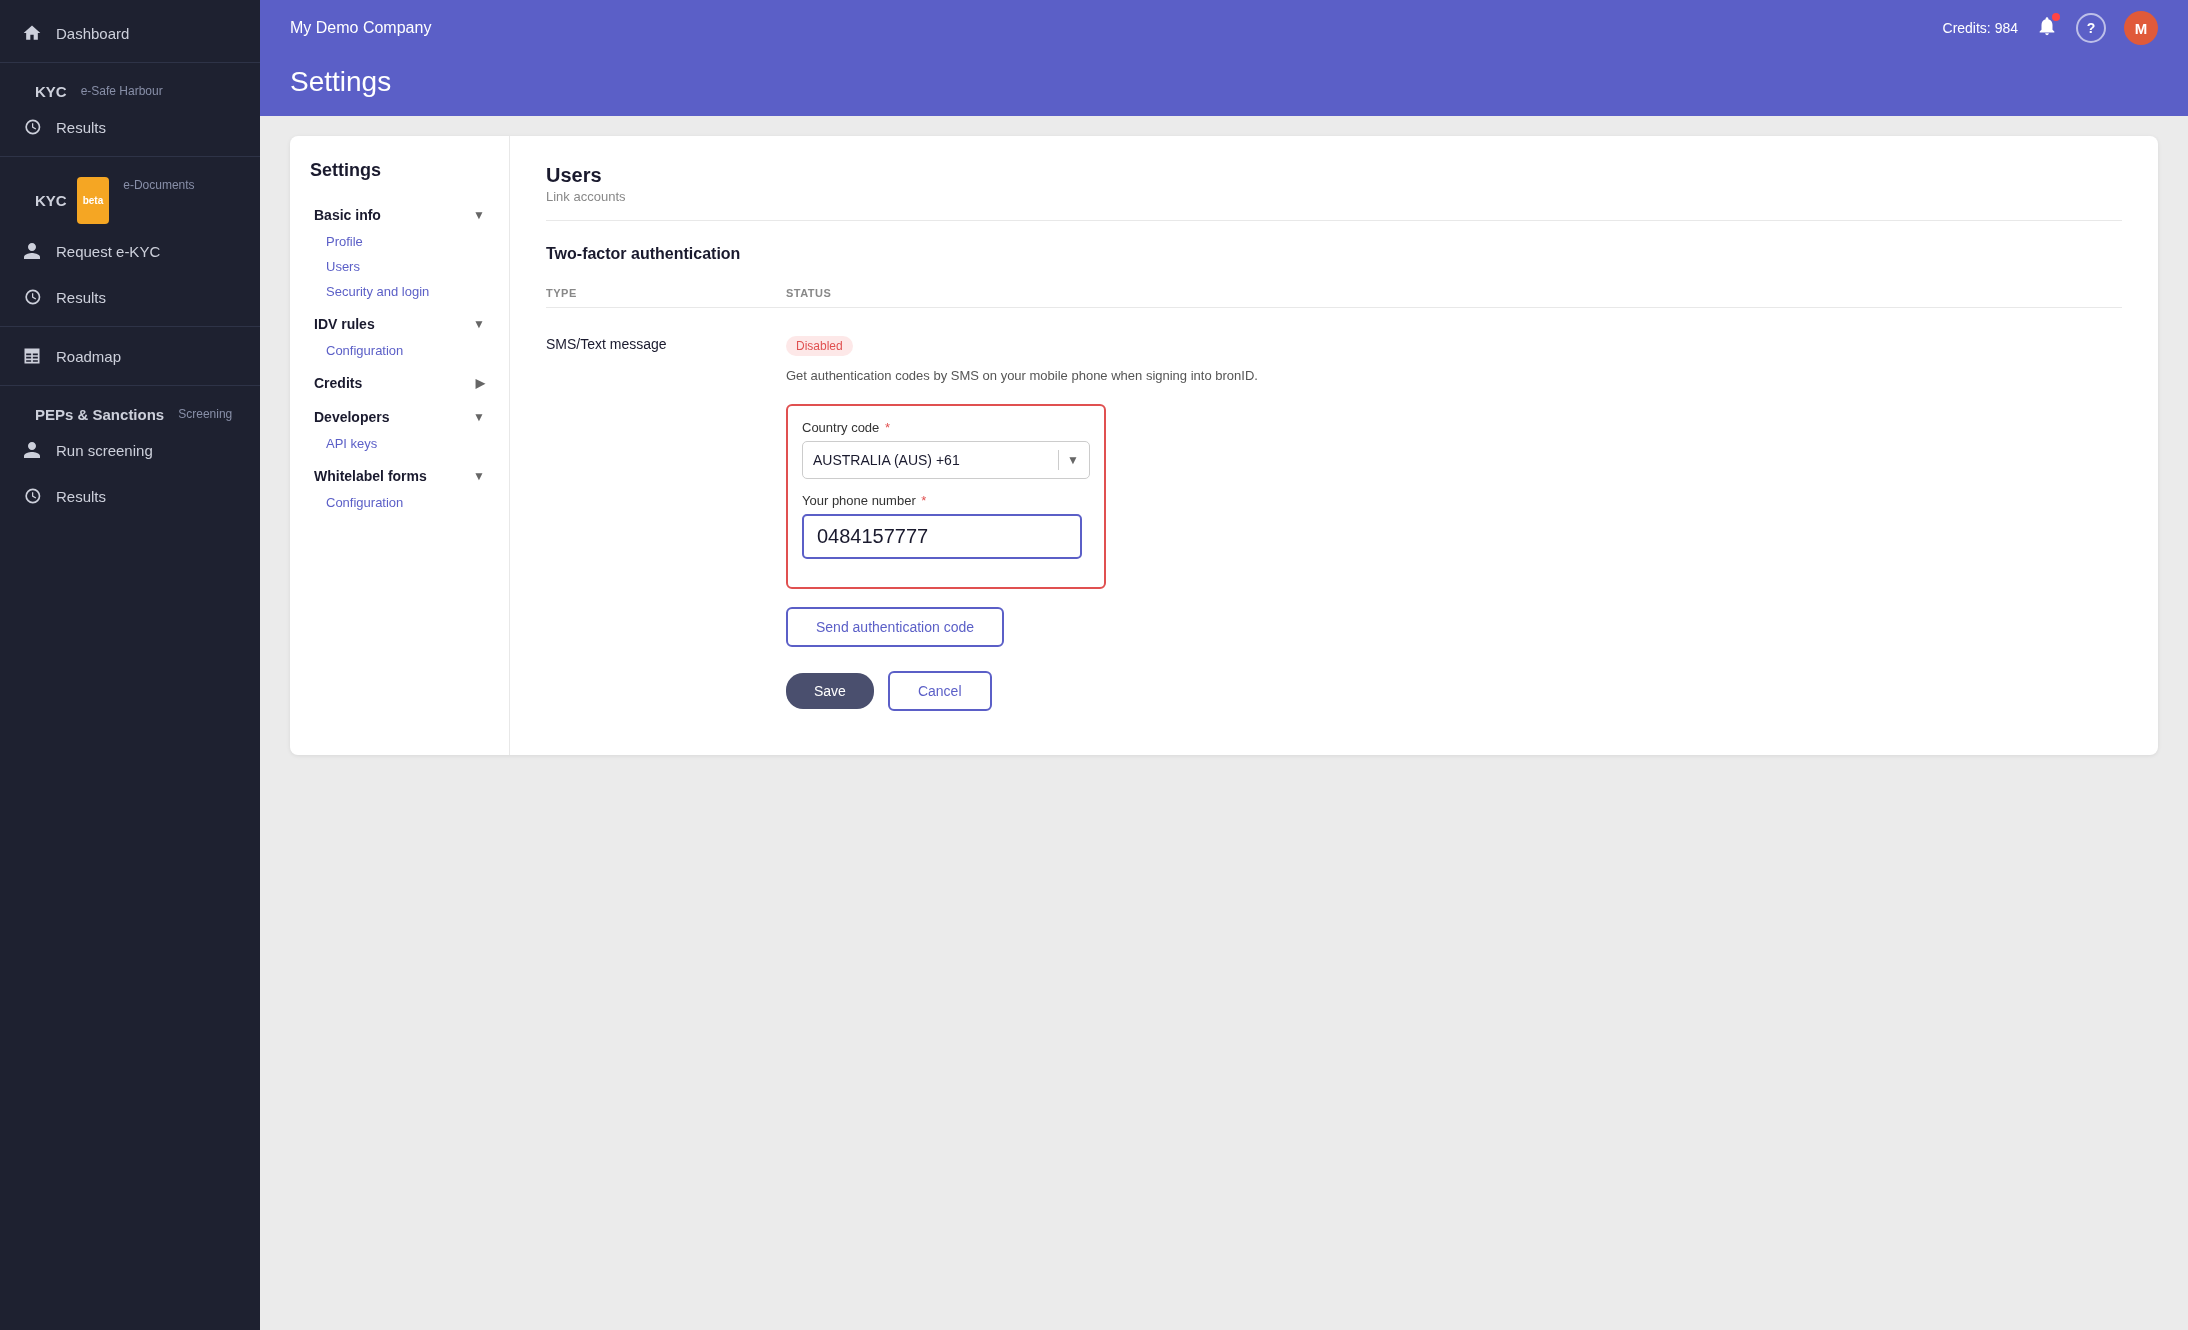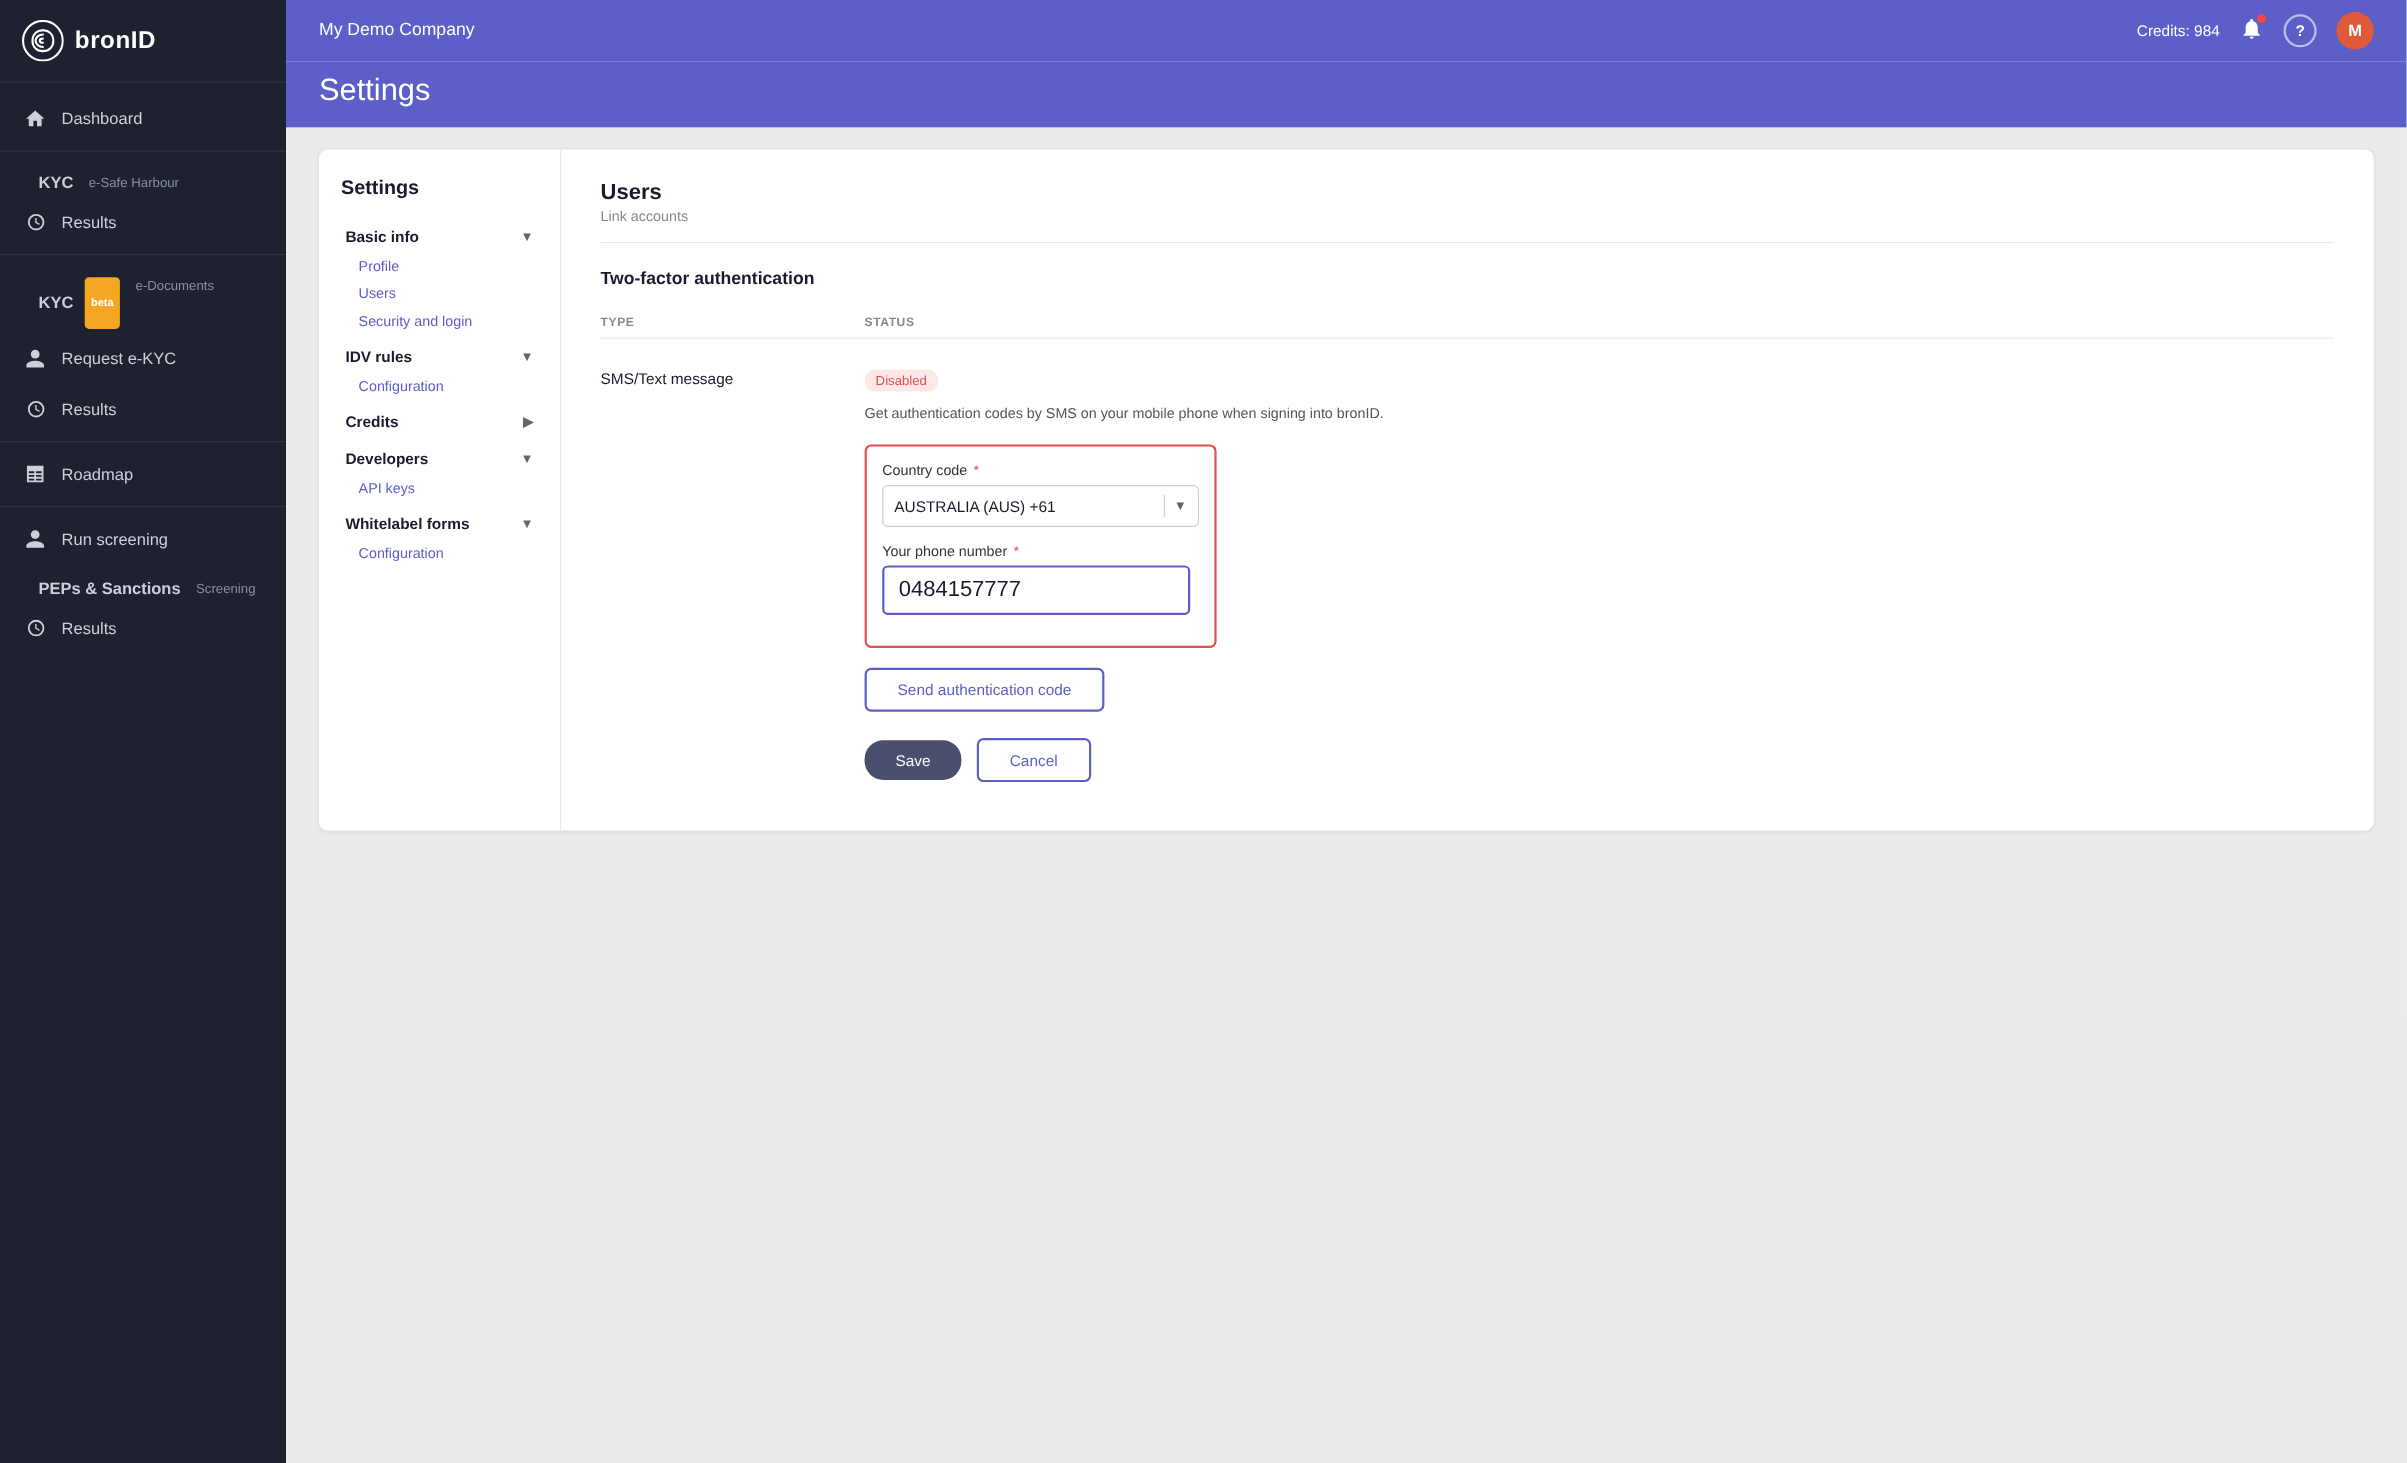--- a/index.html
+++ b/index.html
@@ -363,31 +363,20 @@
       font-weight: 400;
       padding: 10px 28px;
       border-radius: 6px;
       cursor: pointer;
     }
   </style>
 </head>
 <body>
 
 <nav class="sidebar">
-  <div class="sidebar-logo">
-
-    <svg class="logo-icon" viewBox="0 0 40 40" fill="none" xmlns="http://www.w3.org/2000/svg">
-      <circle cx="20" cy="20" r="19" stroke="white" stroke-width="2"></circle>
-      <path d="M20 10 C14 10 10 14 10 20 C10 26 14 30 20 30" stroke="white" stroke-width="2" fill="none" stroke-linecap="round"></path>
-      <path d="M20 14 C16 14 13 17 13 20 C13 23 16 26 20 26" stroke="white" stroke-width="2" fill="none" stroke-linecap="round"></path>
-      <path d="M20 18 C18 18 17 19 17 20 C17 21 18 22 20 22" stroke="white" stroke-width="2" fill="none" stroke-linecap="round"></path>
-      <path d="M20 10 C26 10 30 14 30 20 C30 26 26 30 20 30" stroke="white" stroke-width="2" fill="none" stroke-linecap="round"></path>
-    </svg>
-    <span class="logo-text">bronID</span>
-  </div>
   <div class="sidebar-nav">
 
     <div class="nav-item">
       <svg class="nav-icon" viewBox="0 0 24 24">
           <path d="M10 20v-6h4v6h5v-8h3L12 3 2 12h3v8z" fill="currentColor"></path>
         </svg>
       <span>Dashboard</span>
     </div>
 
     <hr class="nav-divider">
@@ -433,30 +422,30 @@
 
     <div class="nav-item">
       <svg class="nav-icon" viewBox="0 0 24 24">
           <path d="M3 3v18h18V3H3zm8 16H5v-2h6v2zm0-4H5v-2h6v2zm0-4H5V9h6v2zm8 8h-6v-2h6v2zm0-4h-6v-2h6v2zm0-4h-6V9h6v2z" fill="currentColor"></path>
         </svg>
       <span>Roadmap</span>
     </div>
 
     <hr class="nav-divider">
 
-    <div class="nav-item">
-      <svg class="nav-icon" viewBox="0 0 24 24">
-          <path d="M12 12c2.7 0 4.8-2.1 4.8-4.8S14.7 2.4 12 2.4 7.2 4.5 7.2 7.2 9.3 12 12 12zm0 2.4c-3.2 0-9.6 1.6-9.6 4.8v2.4h19.2v-2.4c0-3.2-6.4-4.8-9.6-4.8z" fill="currentColor"></path>
-        </svg>
-      <span>Run screening</span>
-    </div>
-
     <div class="nav-item section-header">
       <span class="section-title">PEPs &amp; Sanctions</span>
       <span class="section-sub">Screening</span>
+    </div>
+
+    <div class="nav-item">
+      <svg class="nav-icon" viewBox="0 0 24 24">
+          <path d="M12 12c2.7 0 4.8-2.1 4.8-4.8S14.7 2.4 12 2.4 7.2 4.5 7.2 7.2 9.3 12 12 12zm0 2.4c-3.2 0-9.6 1.6-9.6 4.8v2.4h19.2v-2.4c0-3.2-6.4-4.8-9.6-4.8z" fill="currentColor"></path>
+        </svg>
+      <span>Run screening</span>
     </div>
 
     <div class="nav-item">
       <svg class="nav-icon" viewBox="0 0 24 24">
           <path d="M13 3a9 9 0 1 0 0 18A9 9 0 0 0 13 3zm0 16a7 7 0 1 1 0-14 7 7 0 0 1 0 14zm.5-11.5H12v5l4.25 2.55.75-1.23-3.5-2.07V7.5z" fill="currentColor"></path>
         </svg>
       <span>Results</span>
     </div>
 
   </div>

